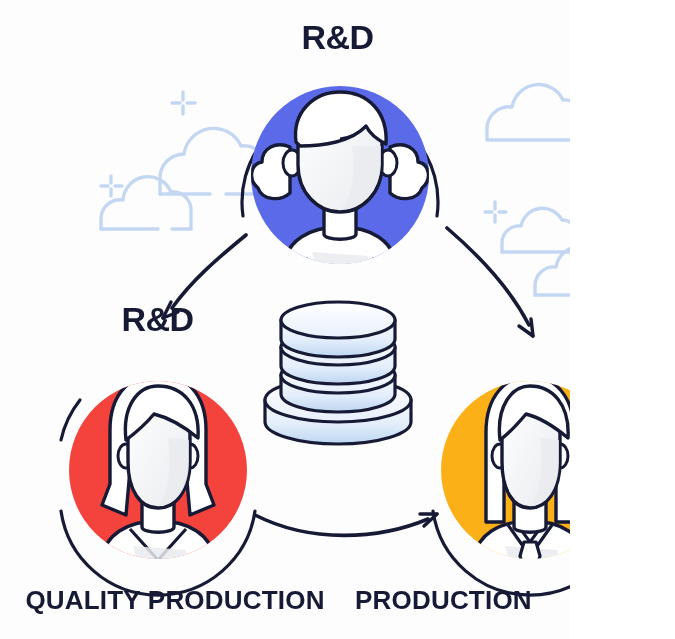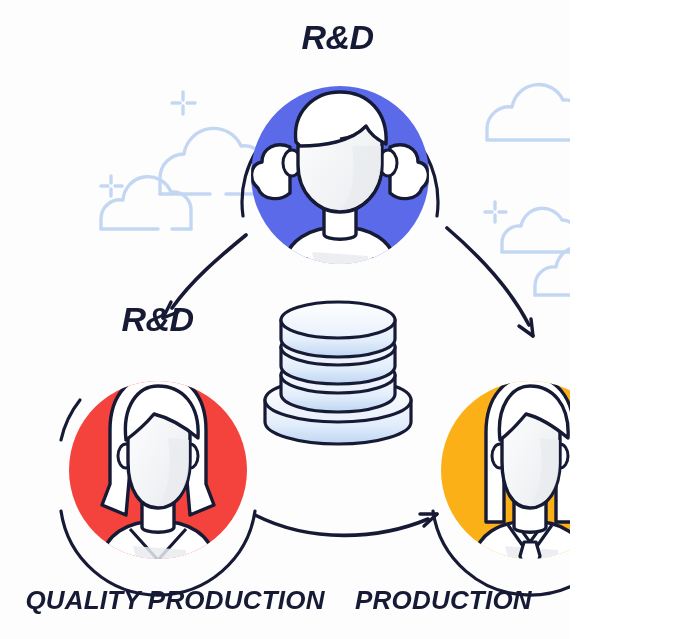--- a/index.html
+++ b/index.html
@@ -9,21 +9,20 @@
   }
   body {
     font-family: "Liberation Sans", sans-serif;
   }
   #canvas {
     position: relative;
     width: 570px;
     height: 639px;
     background: #fdfdfd;
     overflow: hidden;
-    font-style: italic;
   }
   #canvas svg.layer {
     position: absolute;
     left: 0;
     top: 0;
     width: 675px;
     height: 639px;
   }
   .label {
     position: absolute;

